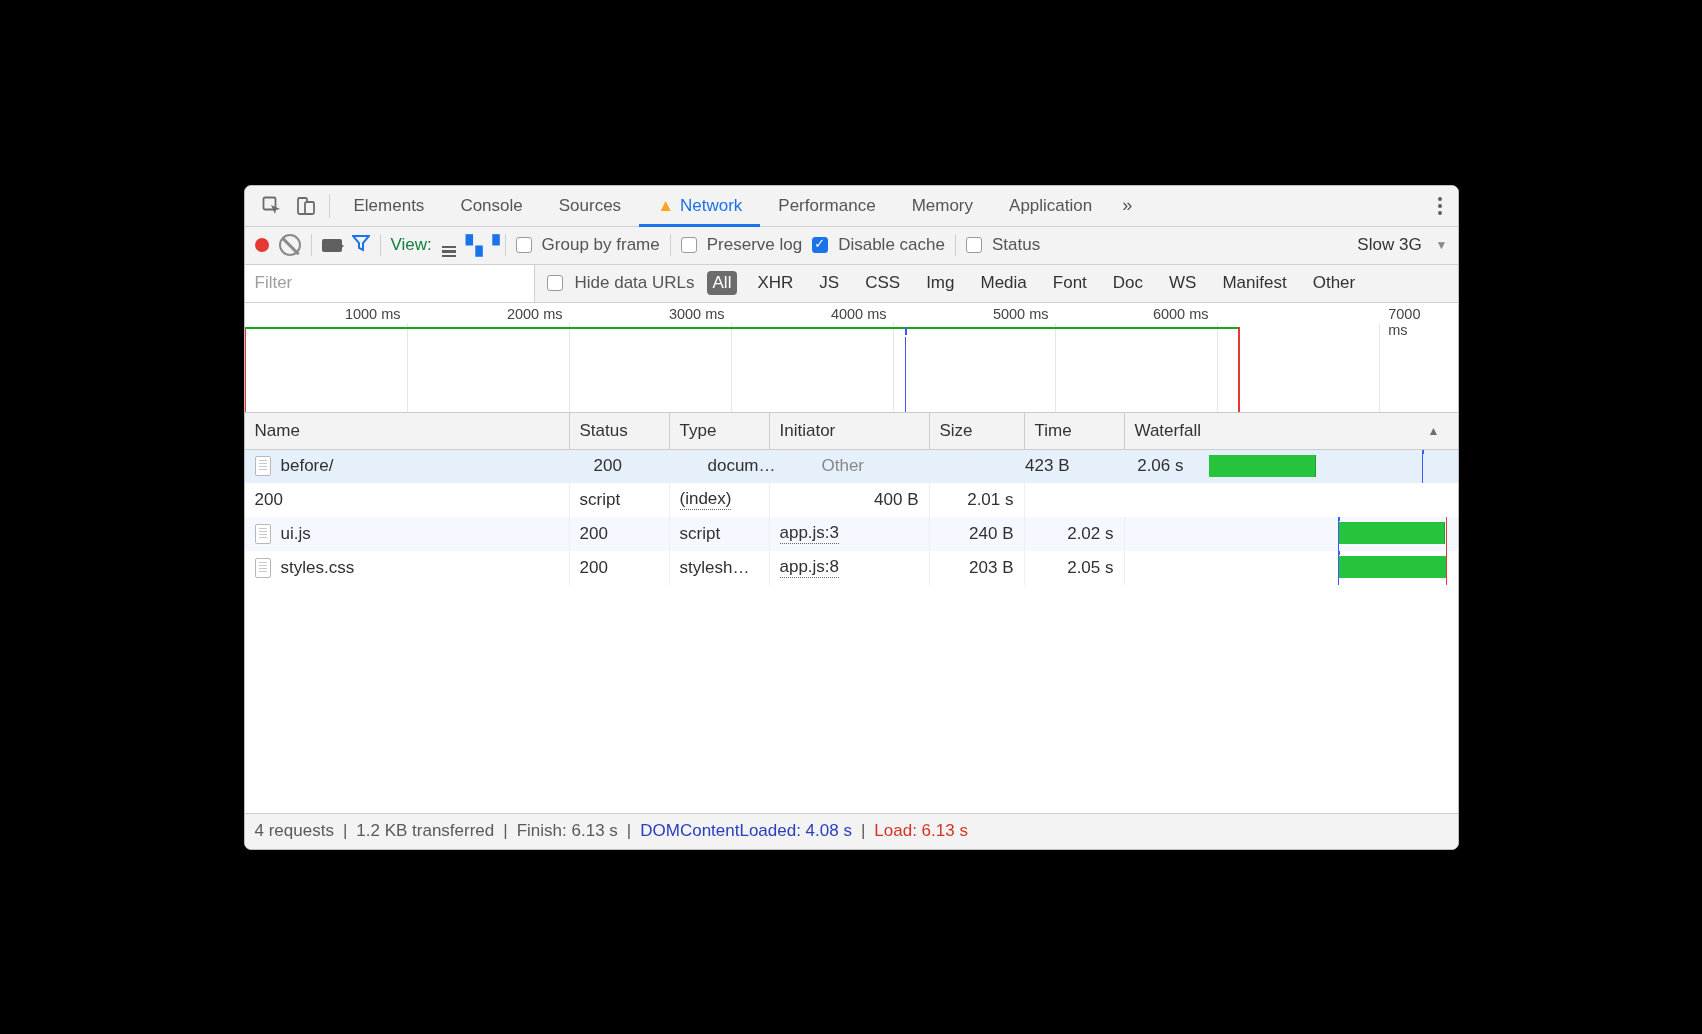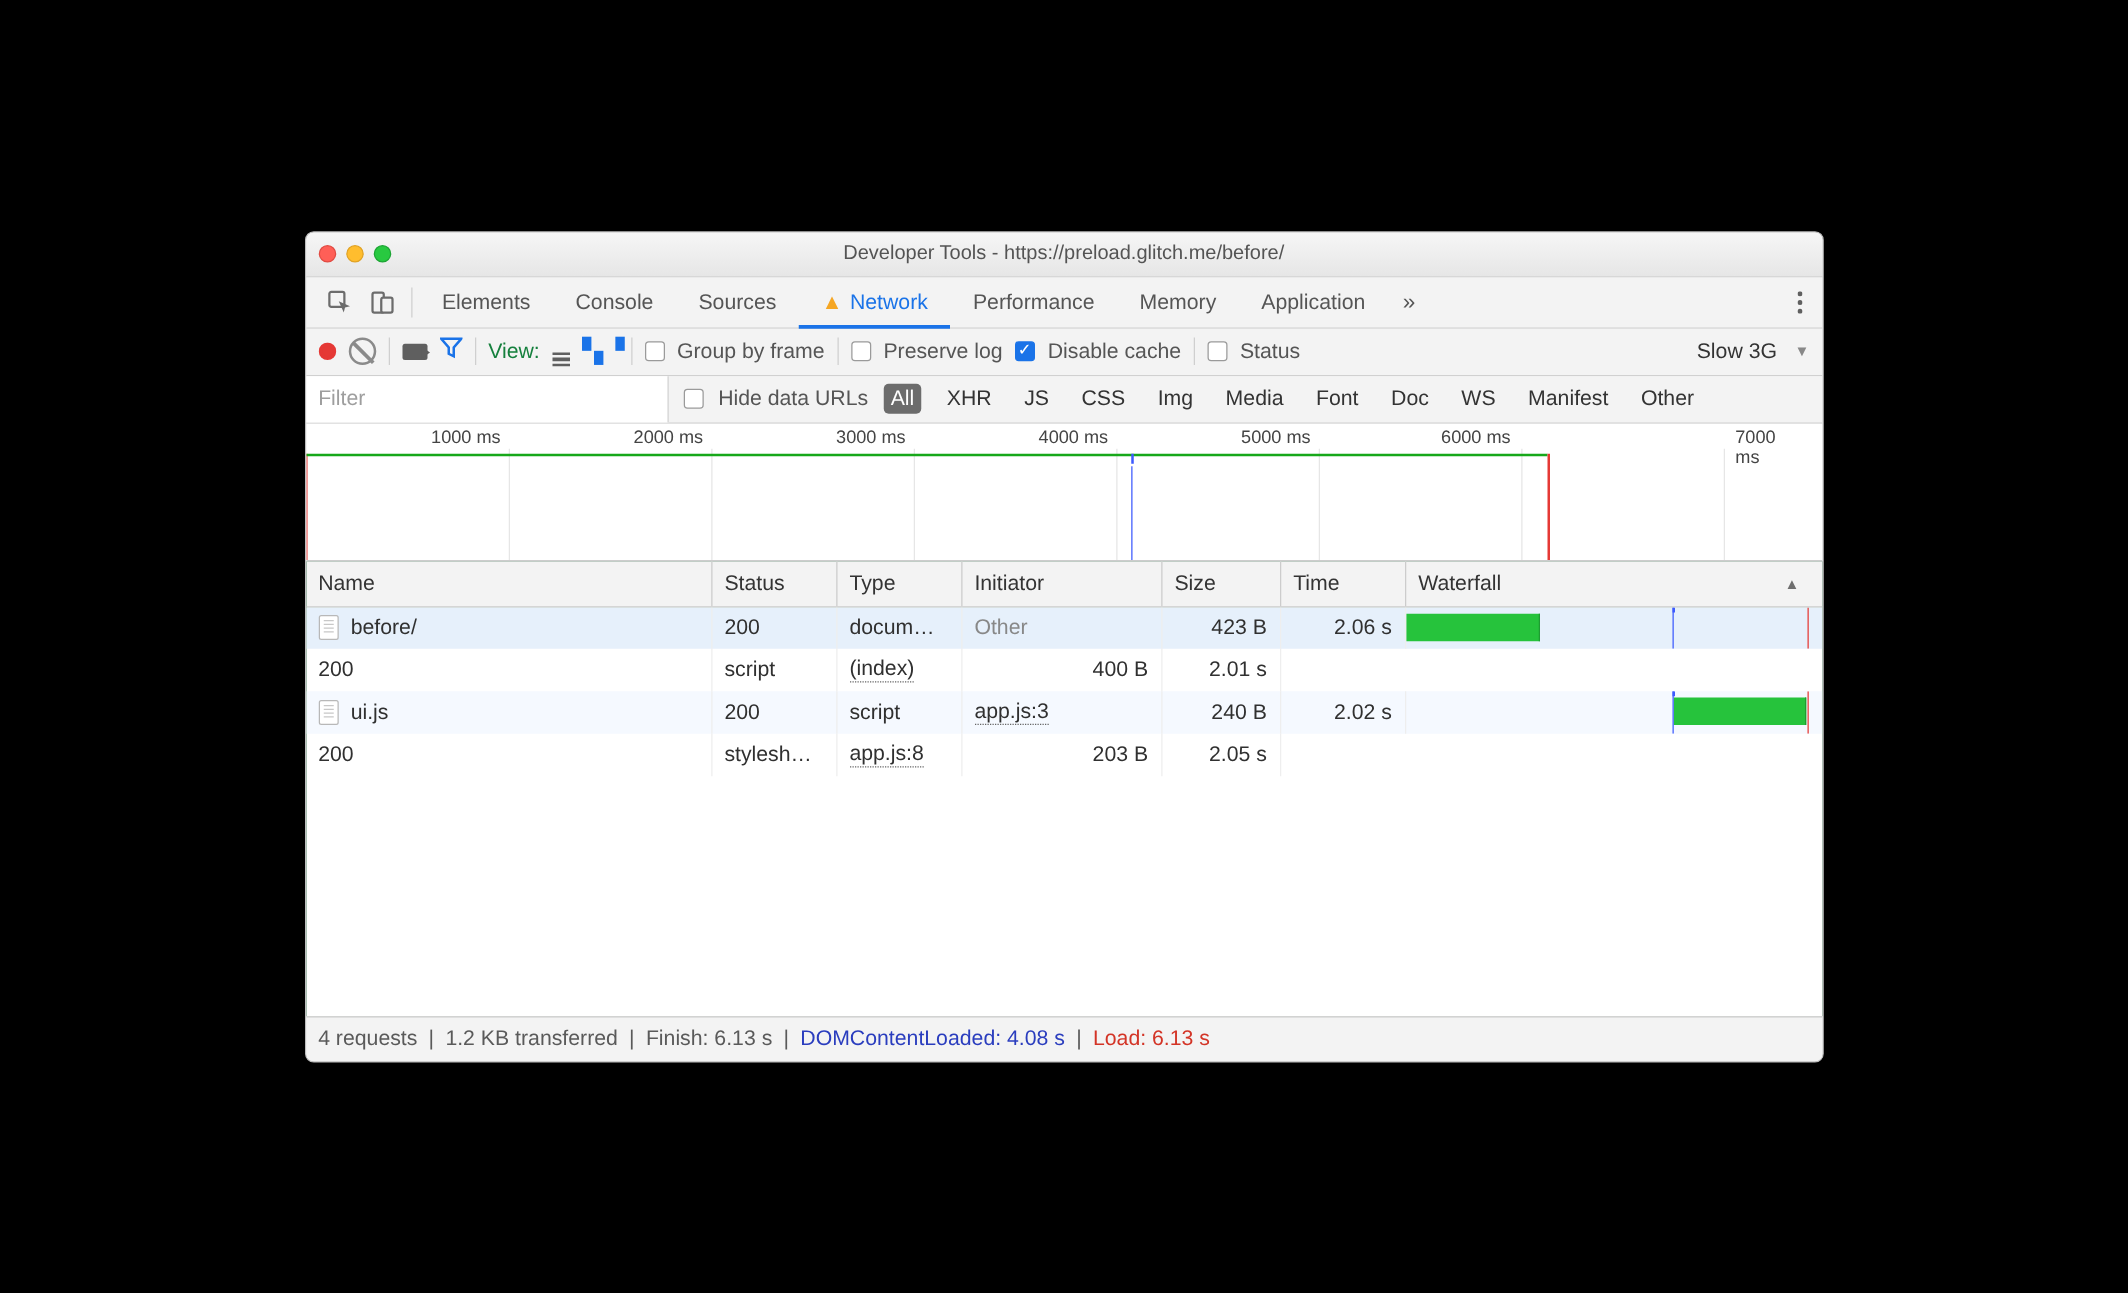--- a/index.html
+++ b/index.html
@@ -101,21 +101,21 @@
     display:grid;
     grid-template-columns: 325px 100px 100px 160px 95px 100px 325px;
     font-size:17px;
   }
   .hdr { background:#f3f3f3; border-bottom:1px solid #ccc;}
   .hdr .cell { padding:8px 10px; border-right:1px solid #ccc; color:#333; display:flex; align-items:center; justify-content:space-between;}
   .hdr .cell:last-child { border-right:none;}
   .sort-tri { color:#6e6e6e; font-size:12px;}
   .row .cell { padding:6.5px 10px; border-right:1px solid #eee; white-space:nowrap; overflow:hidden; text-overflow:ellipsis; color:#303030; display:flex; align-items:center;}
   .row .cell:last-child { border-right:none; padding:0; position:relative;}
-  .row.sel { background:#e6f0fb;}
+  .row.sel { background:#e6f0fb;gap:14px;}
   .row.alt { background:#f5f9ff;}
   .file-ico { width:16px; height:20px; background:#fff; border:1px solid #b8b8b8; border-radius:2px; margin-right:10px; position:relative; flex:none;}
   .file-ico::before { content:""; position:absolute; top:3px; left:3px; width:8px; height:1.2px; background:#c8c8c8; box-shadow:0 3px 0 #c8c8c8,0 6px 0 #c8c8c8,0 9px 0 #c8c8c8;}
   .num { justify-content:flex-end !important;}
   .ini-link { color:#303030; border-bottom:1px dotted #666; cursor:pointer;}
   .ini-other { color:#888;}
 
   .wf-cell { position:relative; height:100%;}
   .wf-bar { position:absolute; top:5px; height:22px; background:#26c33c; border-right:1px solid #1e9c31;}
   .wf-blue { position:absolute; top:0; bottom:0; width:1px; background:#3d5afe;}
@@ -129,29 +129,20 @@
   }
   .status .dcl { color:#2a3dbe;}
   .status .ld { color:#d33426;}
   .status .pipe { margin:0 3px; color:#5a5a5a;}
 </style>
 </head>
 <body>
 
 <div class="win">
 
-  <div class="titlebar">
-    <div class="traffic">
-      <div class="dot r"></div>
-      <div class="dot y"></div>
-      <div class="dot g"></div>
-    </div>
-    <div class="title">Developer Tools - https://preload.glitch.me/before/</div>
-    <div style="width:110px"></div>
-  </div>
 
   <div class="tabbar">
     <div class="ico">
       <svg width="20" height="20" viewBox="0 0 20 20">
           <rect x="1.5" y="1.5" width="12" height="12" rx="1.5" fill="none" stroke="#6c6c6c" stroke-width="1.8"></rect>
           <path d="M9 9 L18 13 L14 14 L13 18 Z" fill="#6c6c6c"></path>
         </svg>
     </div>
     <div class="ico">
       <svg width="20" height="20" viewBox="0 0 20 20">
@@ -356,20 +347,24 @@
           <div class="cell">
             <div class="wf-cell">
               <div class="wf-bar" style="left: 214.919px; width: 105.887px;"></div>
               <div class="wf-blue" style="left: 213.871px;"></div>
               <div class="wf-blue-thick" style="left: 213.871px; height: 4px; top: 0px;"></div>
               <div class="wf-red" style="left: 321.331px;"></div>
             </div>
           </div>
         </div>
         <div class="row">
+          <div class="cell">
+            <span class="file-ico"></span>
+            <span>styles.css</span>
+          </div>
           <div class="cell">200</div>
           <div class="cell">stylesh…</div>
           <div class="cell">
             <span class="ini-link">app.js:8</span>
           </div>
           <div class="cell num">203 B</div>
           <div class="cell num">2.05 s</div>
           <div class="cell">
             <div class="wf-cell">
               <div class="wf-bar" style="left: 214.919px; width: 107.46px;"></div>

